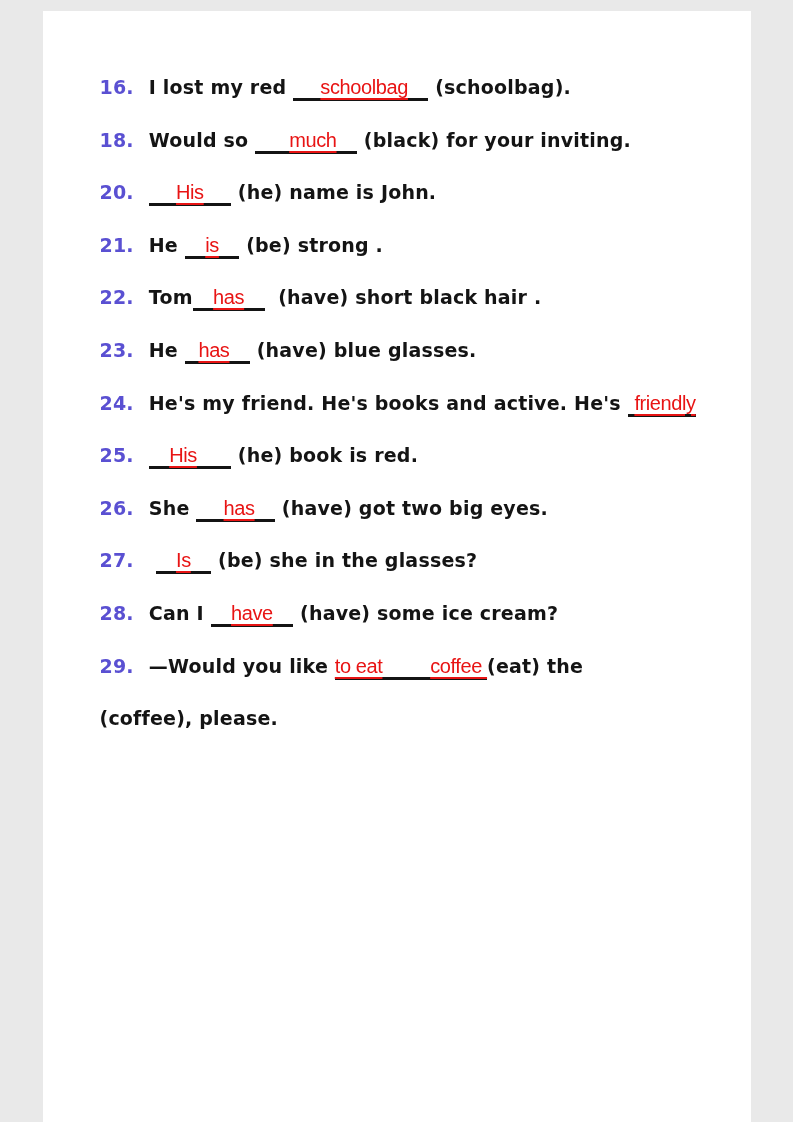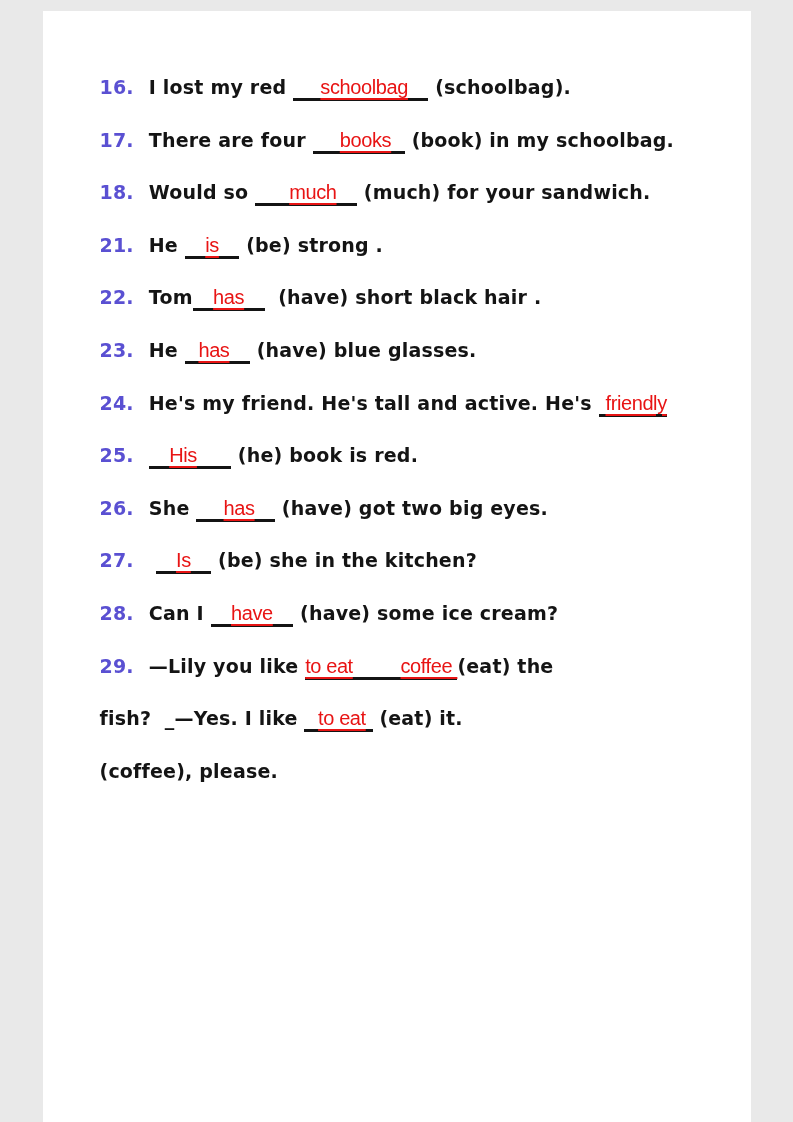--- a/index.html
+++ b/index.html
@@ -40,50 +40,49 @@
 </style>
 </head>
 <body>
 
 <div class="page" style="background: rgb(255, 255, 255);">
   <div class="worksheet">
       <div class="item">
         <div class="line"><span class="num">16.</span><span class="txt">I lost my red </span><span class="blank"><span class="pad">    </span><span class="ans">schoolbag</span><span class="pad">   </span></span><span class="txt"> (schoolbag).</span></div>
       </div>
       <div class="item">
-        <div class="line"><span class="num">17.</span><span class="txt">There are four </span><span class="blank"><span class="pad">    </span><span class="ans">books</span><span class="pad">  </span></span><span class="txt"> (book) in my schoolbag.</span></div>
+        <div class="line"><span class="num">18.</span><span class="txt">Would so </span><span class="blank"><span class="pad">     </span><span class="ans">much</span><span class="pad">   </span></span><span class="txt"> (black) for your inviting.</span></div>
       </div>
       <div class="item">
-        <div class="line"><span class="num">18.</span><span class="txt">Would so </span><span class="blank"><span class="pad">     </span><span class="ans">much</span><span class="pad">   </span></span><span class="txt"> (much) for your sandwich.</span></div>
+        <div class="line"><span class="num">20.</span><span class="blank"><span class="pad">    </span><span class="ans">His</span><span class="pad">    </span></span><span class="txt"> (he) name is John.</span></div>
       </div>
       <div class="item">
         <div class="line"><span class="num">21.</span><span class="txt">He </span><span class="blank"><span class="pad">   </span><span class="ans">is</span><span class="pad">   </span></span><span class="txt"> (be) strong .</span></div>
       </div>
       <div class="item">
         <div class="line"><span class="num">22.</span><span class="txt">Tom</span><span class="blank"><span class="pad">   </span><span class="ans">has</span><span class="pad">   </span></span><span class="txt">  (have) short black hair .</span></div>
       </div>
       <div class="item">
         <div class="line"><span class="num">23.</span><span class="txt">He </span><span class="blank"><span class="pad">  </span><span class="ans">has</span><span class="pad">   </span></span><span class="txt"> (have) blue glasses.</span></div>
       </div>
       <div class="item">
-        <div class="line"><span class="num">24.</span><span class="txt">He's my friend. He's tall and active. He's </span><span class="blank"><span class="pad"> </span><span class="ans">friendly</span></span></div>
+        <div class="line"><span class="num">24.</span><span class="txt">He's my friend. He's books and active. He's </span><span class="blank"><span class="pad"> </span><span class="ans">friendly</span></span></div>
       </div>
       <div class="item">
         <div class="line"><span class="num">25.</span><span class="blank"><span class="pad">   </span><span class="ans">His</span><span class="pad">     </span></span><span class="txt"> (he) book is red.</span></div>
       </div>
       <div class="item">
         <div class="line"><span class="num">26.</span><span class="txt">She </span><span class="blank"><span class="pad">    </span><span class="ans">has</span><span class="pad">   </span></span><span class="txt"> (have) got two big eyes.</span></div>
       </div>
       <div class="item">
-        <div class="line"><span class="num">27.</span><span class="txt"> </span><span class="blank"><span class="pad">   </span><span class="ans">Is</span><span class="pad">   </span></span><span class="txt"> (be) she in the kitchen?</span></div>
+        <div class="line"><span class="num">27.</span><span class="txt"> </span><span class="blank"><span class="pad">   </span><span class="ans">Is</span><span class="pad">   </span></span><span class="txt"> (be) she in the glasses?</span></div>
       </div>
       <div class="item">
         <div class="line"><span class="num">28.</span><span class="txt">Can I </span><span class="blank"><span class="pad">   </span><span class="ans">have</span><span class="pad">   </span></span><span class="txt"> (have) some ice cream?</span></div>
       </div>
       <div class="item">
-        <div class="line"><span class="num">29.</span><span class="txt">—Lily you like </span><span class="blank"><span class="ans">to eat</span><span class="pad">       </span><span class="ans">coffee </span></span><span class="txt">(eat) the</span></div>
-        <div class="line"><span class="txt">fish?  _—Yes. I like </span><span class="blank"><span class="pad">  </span><span class="ans">to eat</span><span class="pad"> </span></span><span class="txt"> (eat) it.</span></div>
+        <div class="line"><span class="num">29.</span><span class="txt">—Would you like </span><span class="blank"><span class="ans">to eat</span><span class="pad">       </span><span class="ans">coffee </span></span><span class="txt">(eat) the</span></div>
       </div>
       <div class="item">
         <div class="line"><span class="txt">(coffee), please.</span></div>
       </div>
     </div>
 </div>
 
 </body></html>

